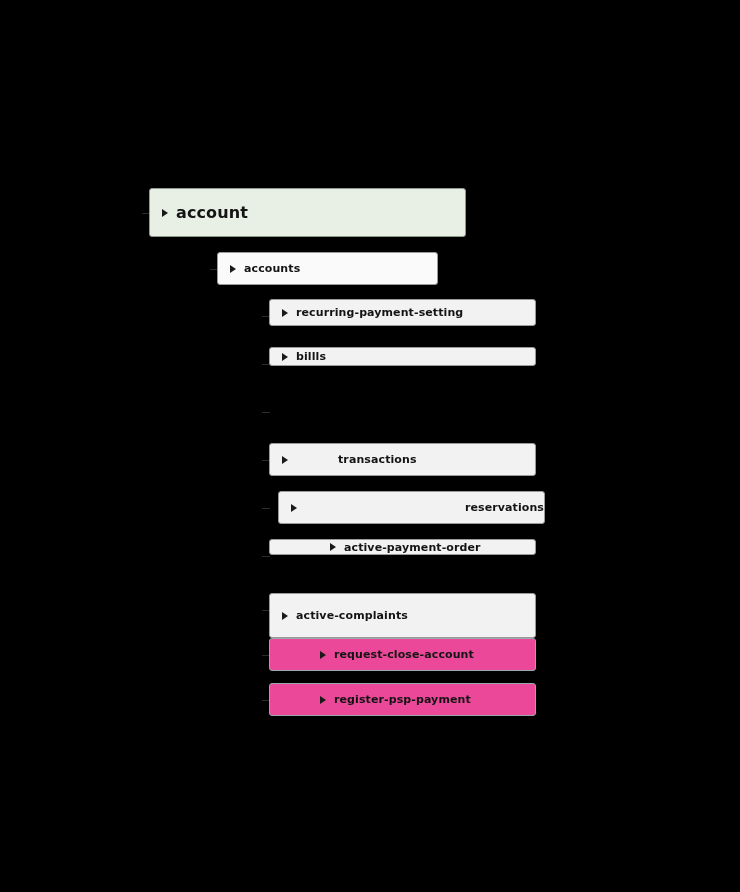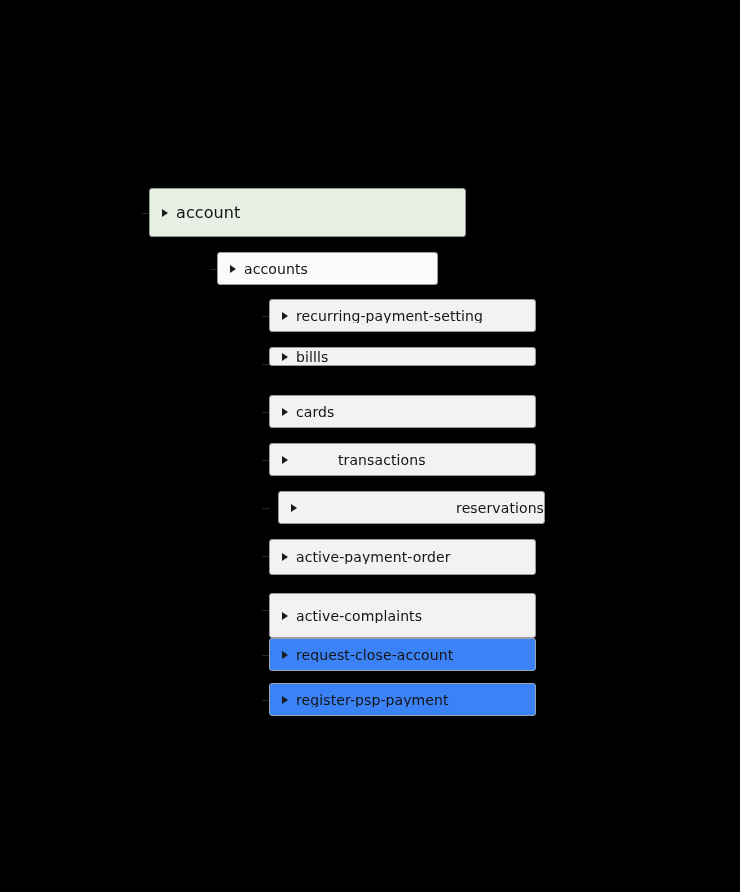--- a/index.html
+++ b/index.html
@@ -26,35 +26,36 @@
   .node {
     position: absolute;
     box-sizing: border-box;
     display: flex;
     align-items: center;
     border: 1px solid #9a9a9a;
     border-radius: 3px;
     box-shadow: 1px 1px 0 rgba(0,0,0,0.55);
     white-space: nowrap;
     overflow: hidden;
+    font-weight: bold;
   }
   .node .marker {
     flex: 0 0 auto;
     width: 0;
     height: 0;
     border-top: 4px solid transparent;
     border-bottom: 4px solid transparent;
     border-left: 6px solid #1a1a1a;
     margin-left: 12px;
     margin-right: 8px;
   }
   .node .label {
     flex: 1 1 auto;
     color: #141414;
-    font-size: 14px;
+    font-size: 11px;
     line-height: 1;
     letter-spacing: 0.1px;
     overflow: hidden;
     text-overflow: clip;
   }
 
   
   .node.root {
     background: #e8f0e6;
     border-color: #8f9a8f;
@@ -65,22 +66,23 @@
   .node.level2 {
     background: #fafafa;
   }
 
   
   .node.leaf {
     background: #f2f2f2;
   }
   
   .node.leaf.cyan {
-    background: #3b82f6;
+    background: #ec4899;
     border-color: #9aa7ad;
+    padding-left: 38px;
   }
 
   
   .stub {
     position: absolute;
     background: #2a2a2a;
     height: 1px;
   }
 </style>
 </head>
@@ -91,46 +93,42 @@
     <div class="node root" style="left: 149px; top: 188px; width: 317px; height: 49px;">
       <span class="marker"></span>
       <span class="label">account</span>
     </div>
     <div class="stub" style="left: 210px; top: 269px; width: 8px;"></div>
     <div class="node level2" style="left: 217px; top: 252px; width: 221px; height: 33px;">
       <span class="marker"></span>
       <span class="label">accounts</span>
     </div>
     <div class="stub" style="left: 262px; top: 316px; width: 8px;"></div>
-    <div class="node leaf" style="left: 269px; top: 299px; width: 267px; height: 33px;">
+    <div class="node leaf" style="left: 269px; top: 299px; width: 267px; height: 27px;">
       <span class="marker"></span>
       <span class="label">recurring-payment-setting</span>
     </div>
     <div class="stub" style="left: 262px; top: 364px; width: 8px;"></div>
     <div class="node leaf" style="left: 269px; top: 347px; width: 267px; height: 19px;">
       <span class="marker"></span>
       <span class="label">billls</span>
     </div>
     <div class="stub" style="left: 262px; top: 412px; width: 8px;"></div>
-    <div class="node leaf" style="left: 269px; top: 395px; width: 267px; height: 33px;">
-      <span class="marker"></span>
-      <span class="label">cards</span>
-    </div>
     <div class="stub" style="left: 262px; top: 460px; width: 8px;"></div>
     <div class="node leaf" style="left: 269px; top: 443px; width: 267px; height: 33px; gap: 42px;">
       <span class="marker"></span>
       <span class="label">transactions</span>
     </div>
     <div class="stub" style="left: 262px; top: 508px; width: 8px;"></div>
     <div class="node leaf" style="left: 278px; top: 491px; width: 267px; height: 33px; text-align: right;">
       <span class="marker"></span>
       <span class="label">reservations</span>
     </div>
     <div class="stub" style="left: 262px; top: 556px; width: 8px;"></div>
-    <div class="node leaf" style="left: 269px; top: 539px; width: 267px; height: 36px;">
+    <div class="node leaf" style="left: 269px; top: 539px; width: 267px; height: 16px; padding-left: 48px;">
       <span class="marker"></span>
       <span class="label">active-payment-order</span>
     </div>
     <div class="stub" style="left: 262px; top: 610px; width: 8px;"></div>
     <div class="node leaf" style="left: 269px; top: 593px; width: 267px; height: 45px;">
       <span class="marker"></span>
       <span class="label">active-complaints</span>
     </div>
     <div class="stub" style="left: 262px; top: 655px; width: 8px;"></div>
     <div class="node leaf cyan" style="left: 269px; top: 638px; width: 267px; height: 33px;">

